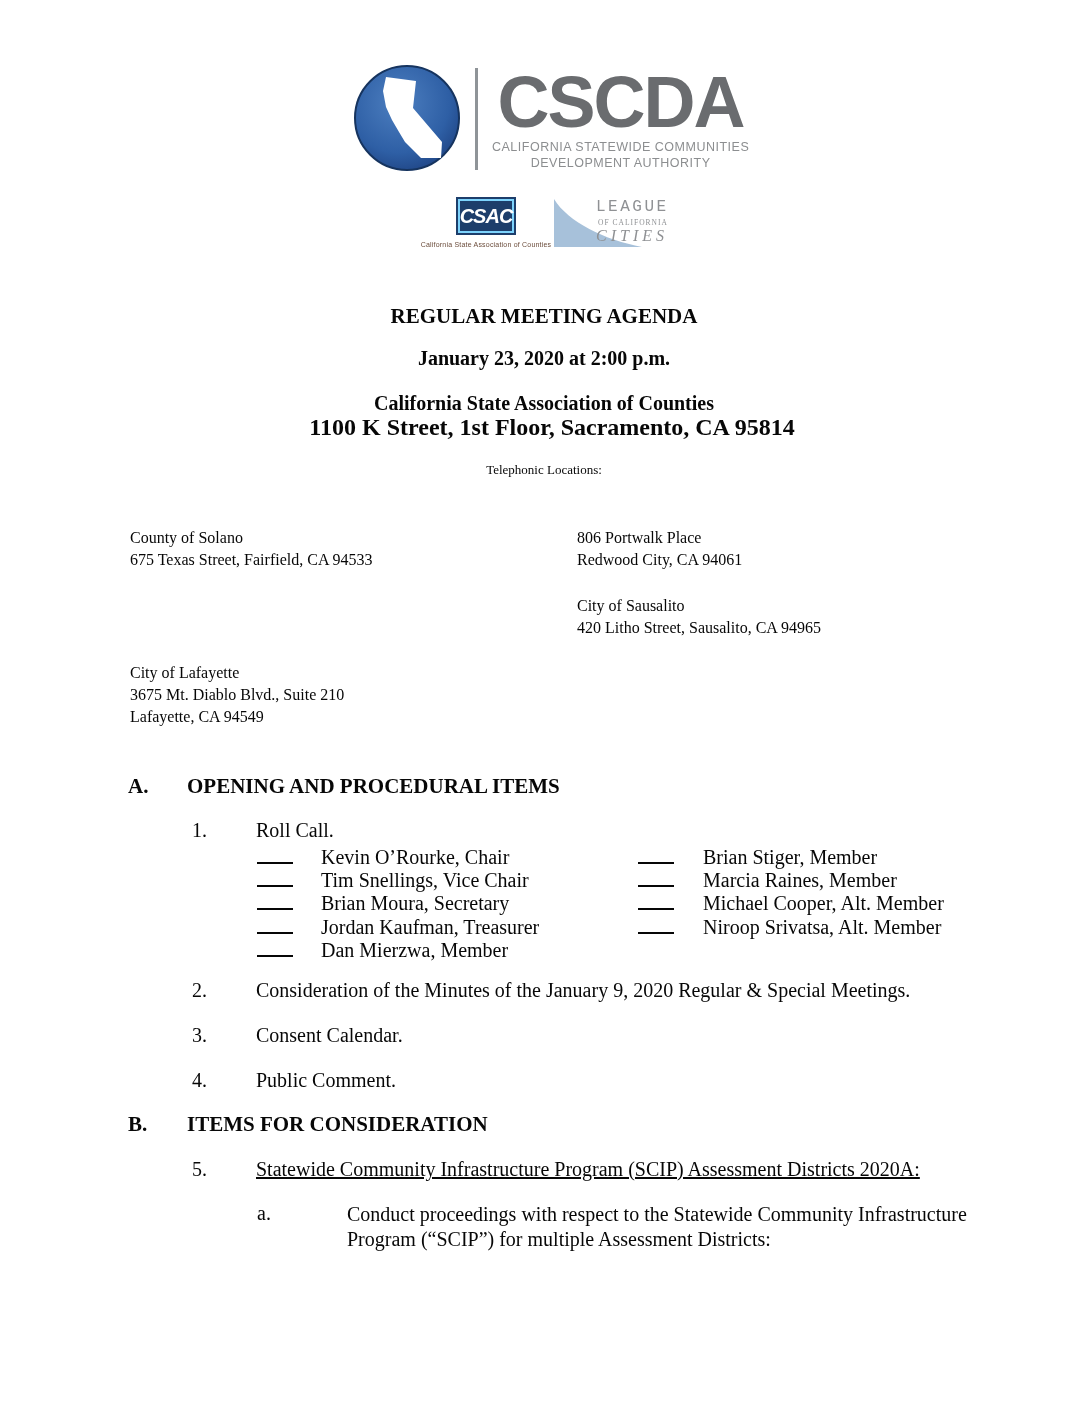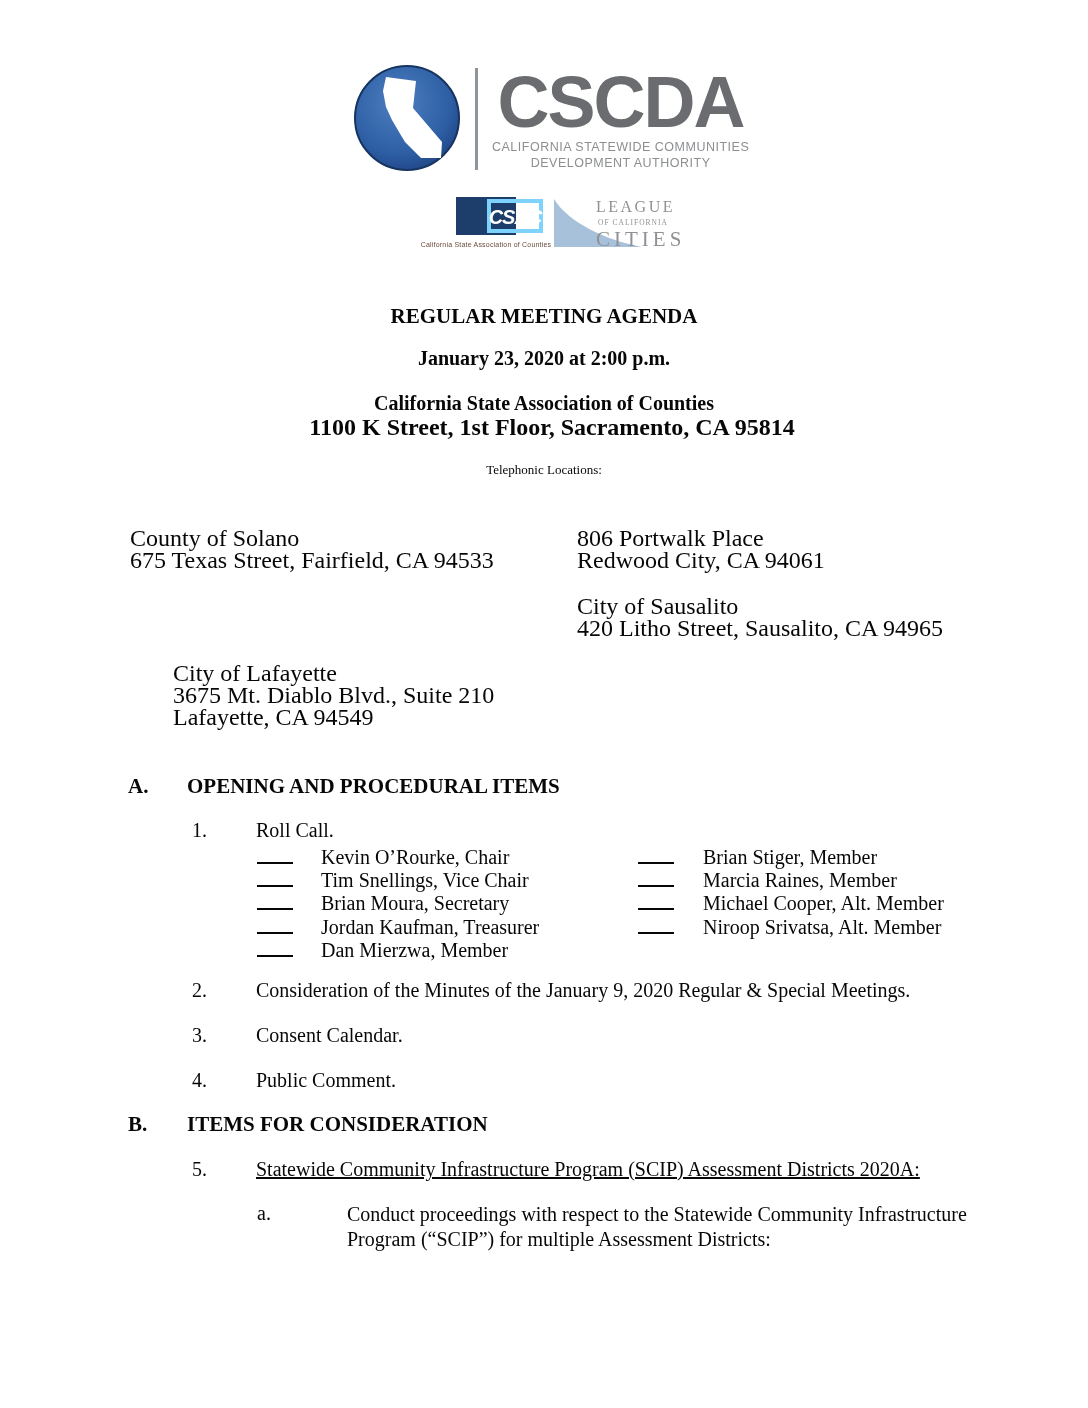--- a/index.html
+++ b/index.html
@@ -15,42 +15,42 @@
     font-family:"Liberation Sans", sans-serif; font-weight:bold; font-size:72px;
     line-height:74px; letter-spacing:-2px; color:#6a6c6f; white-space:nowrap;
   }
   .logo-sub1, .logo-sub2 {
     font-family:"Liberation Sans", sans-serif; color:#8c8e90; font-size:12.5px;
     letter-spacing:0.5px; line-height:16px; white-space:nowrap;
   }
   
   .csac { position:absolute; left:412px; top:197px; width:148px; text-align:center; }
   .csac-box { width:60px; height:38px; background:#1d3e6b; margin:0 auto; padding:2px; box-sizing:border-box; }
-  .csac-inner { border:4px solid #7dd3fc; width:100%; height:100%; box-sizing:border-box;
-    display:flex; align-items:flex-end; justify-content:center;margin-left:29px; }
+  .csac-inner { border:2px solid #7dd3fc; width:100%; height:100%; box-sizing:border-box;
+    display:flex; align-items:center; justify-content:center; }
   .csac-acronym { font-family:"Liberation Sans", sans-serif; font-style:italic; font-weight:bold;
     font-size:20px; color:#ffffff; letter-spacing:-1px; }
   .csac-tagline { margin-top:6px; font-family:"Liberation Sans", sans-serif; font-size:7px;
     color:#6b4c3b; letter-spacing:0.2px; white-space:nowrap; }
   
   .league { position:absolute; left:552px; top:196px; width:132px; height:56px; }
   .league svg { position:absolute; left:0; top:2px; }
-  .lg-l1 { position:absolute; left:44px; top:2px; font-size:16px; letter-spacing:2.5px; color:#8f9194; white-space:nowrap; }
+  .lg-l1 { position:absolute; left:44px; top:2px; font-size:16px; letter-spacing:2.5px; color:#8f9194; white-space:nowrap;font-family:Liberation Mono, monospace; }
   .lg-l2 { position:absolute; left:46px; top:22px; font-size:7.5px; letter-spacing:1px; color:#8f9194; white-space:nowrap; }
-  .lg-l3 { position:absolute; left:44px; top:31px; font-size:21px; letter-spacing:4px; color:#8f9194; white-space:nowrap; }
+  .lg-l3 { position:absolute; left:44px; top:31px; font-size:16px; letter-spacing:4px; color:#8f9194; white-space:nowrap;font-style:italic; }
   
   .center-line { position:absolute; left:0; width:1088px; text-align:center; white-space:nowrap; }
   .h-title   { top:304px; font-weight:bold; font-size:21px; }
   .h-date    { top:347px; font-weight:bold; font-size:20px; }
   .h-venue   { top:392px; font-weight:bold; font-size:20px; }
   .h-addr    { top:414px; font-weight:bold; font-size:24px;padding-left:8px; }
   .h-tel     { top:462px; font-size:13px; }
   
-  .loc { position:absolute; font-size:24px; line-height:22px; white-space:nowrap; }
-  .loc-l1 { left:130px; top:527px; } .loc-l2 { left:130px; top:595px; } .loc-l3 { left:130px; top:662px;margin-left:43px; }
+  .loc { position:absolute; font-size:16px; line-height:22px; white-space:nowrap; }
+  .loc-l1 { left:130px; top:527px; } .loc-l2 { left:130px; top:595px; } .loc-l3 { left:130px; top:662px; }
   .loc-r1 { left:577px; top:527px; } .loc-r2 { left:577px; top:595px; }
   
   .abs { position:absolute; white-space:nowrap; }
   .sec-letter { left:128px; font-weight:bold; font-size:21px; }
   .sec-title  { left:187px; font-weight:bold; font-size:21px; }
   .item-num   { left:192px; font-size:20px; }
   .item-text  { left:256px; font-size:20px; }
   .underlined { text-decoration:underline; }
   
   .rollcol { position:absolute; top:845px; font-size:20px; }

